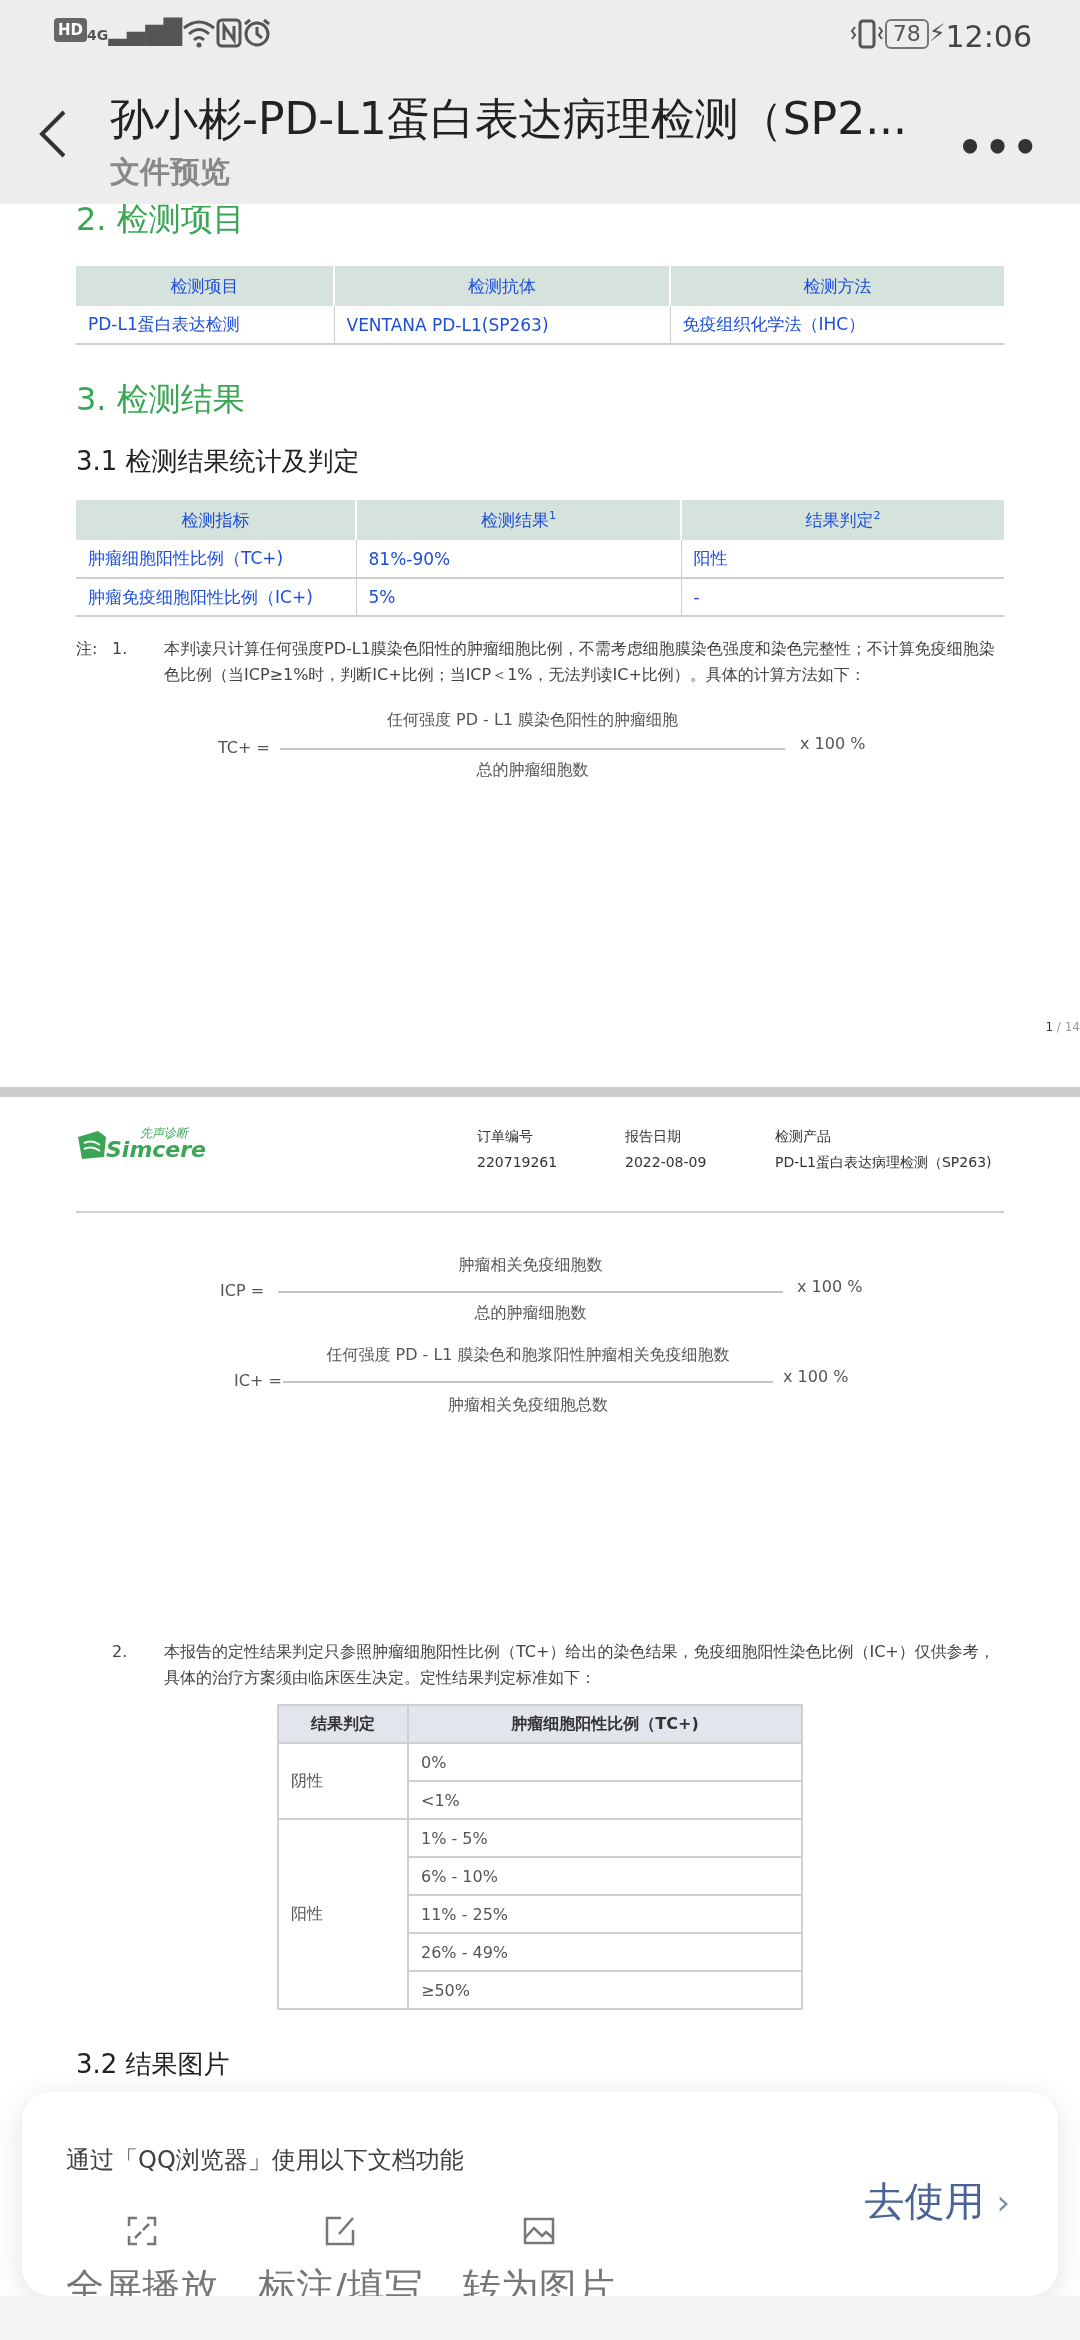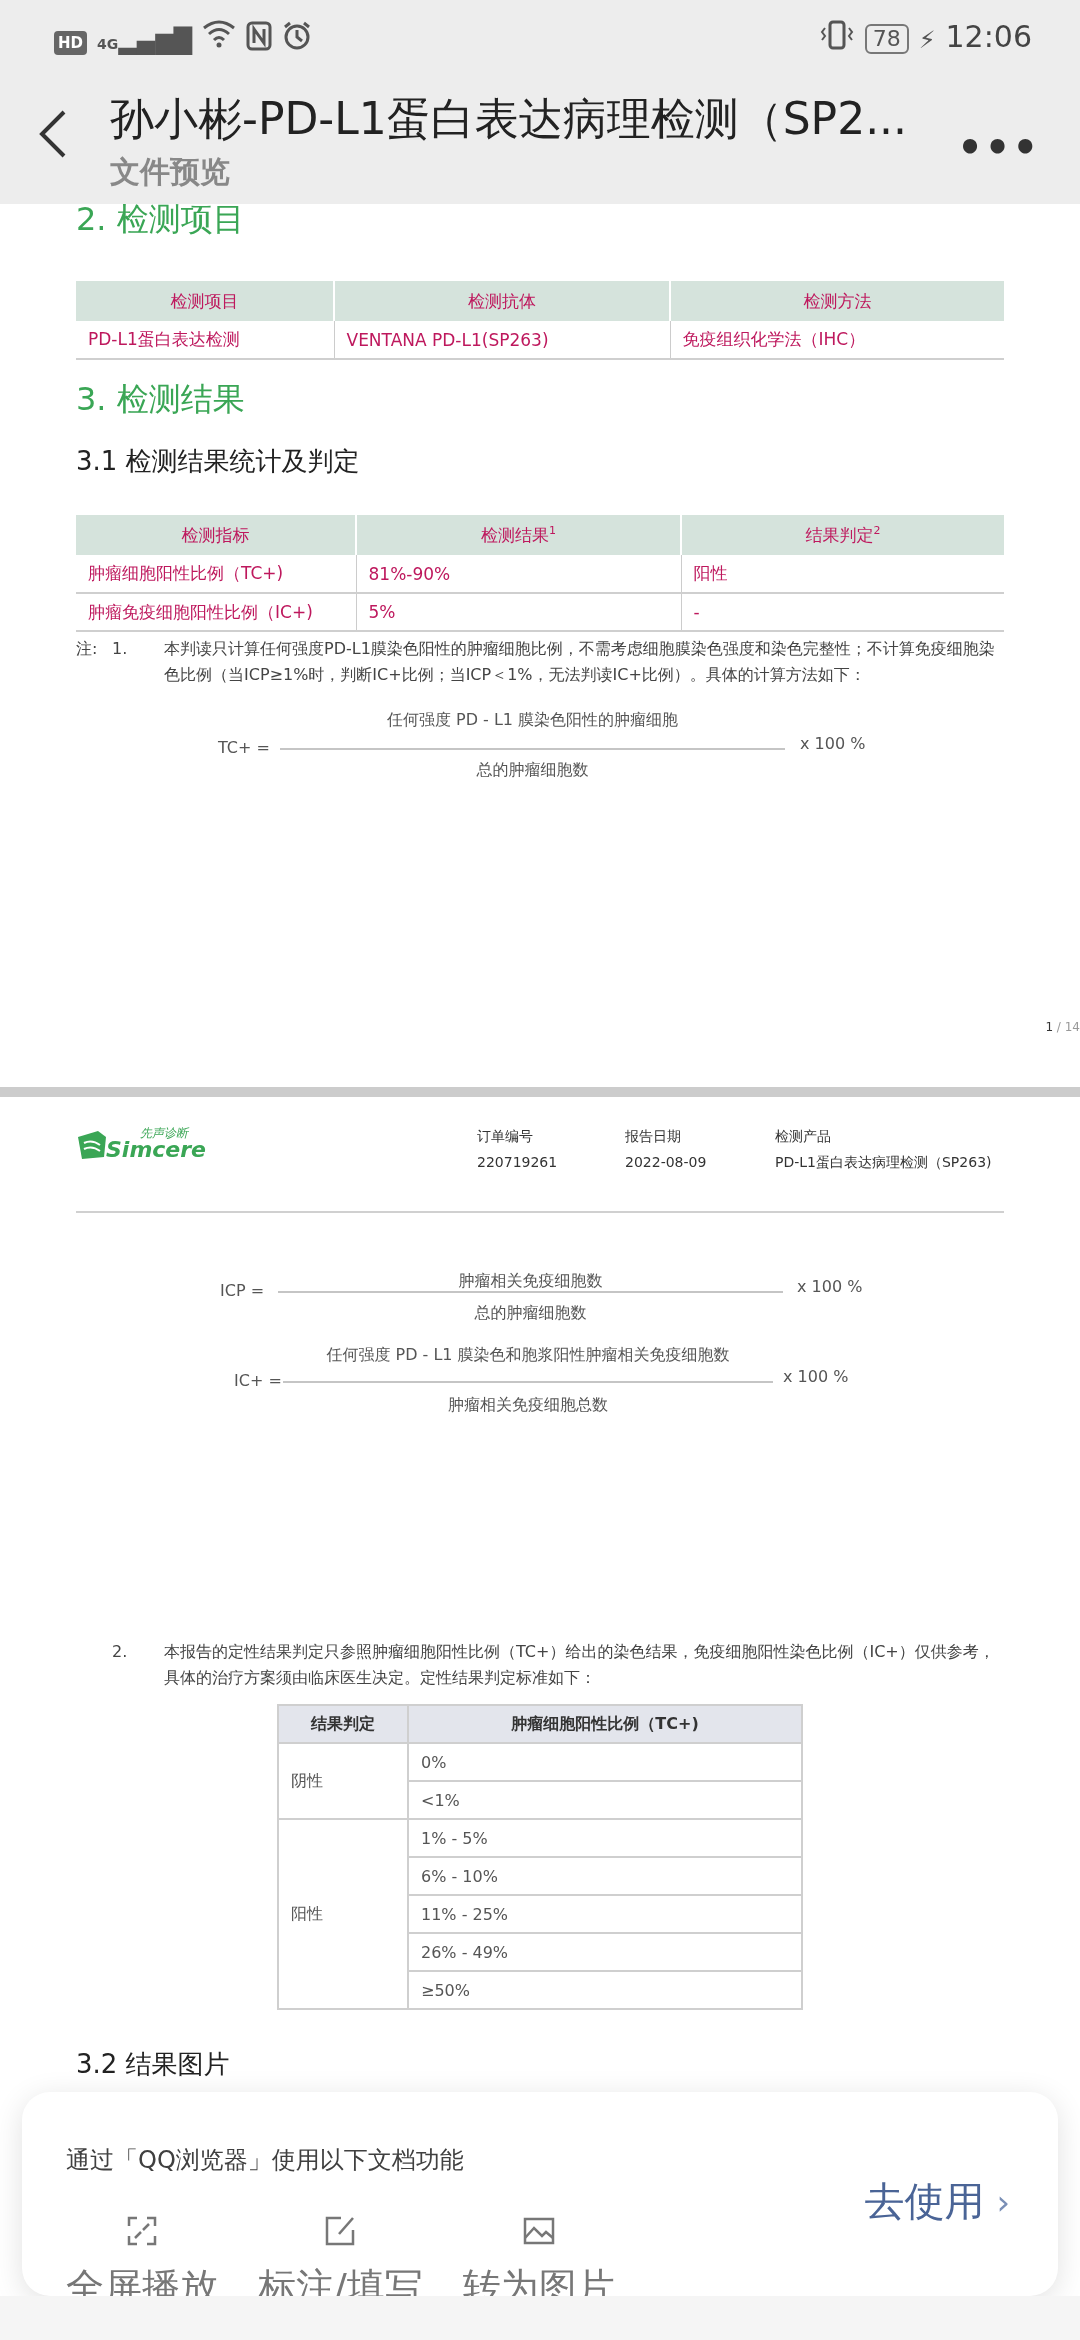--- a/index.html
+++ b/index.html
@@ -1,21 +1,21 @@
 <!DOCTYPE html>
 <html><head>
 <meta charset="utf-8">
 <style>
   * { box-sizing: border-box; margin: 0; padding: 0; }
   html, body { width: 1080px; height: 2340px; overflow: hidden; background: #ededed; }
   body { font-family: "DejaVu Sans", "Liberation Sans", sans-serif; color: #333; position: relative; }
 
   
   .statusbar { position: absolute; left: 0; top: 0; width: 1080px; height: 72px; background: #ededed; display: flex; align-items: center; justify-content: space-between; padding: 0 48px 0 54px; }
-  .sb-left, .sb-right { display: flex; align-items: flex-end; gap: 10px; color: #555; }
+  .sb-left, .sb-right { display: flex; align-items: flex-start; color: #555; }
   .sb-hd { background: #666; color: #fff; font-size: 15px; font-weight: bold; border-radius: 4px; padding: 3px 4px; }
   .sb-small { font-size: 14px; font-weight: bold; }
   .sb-ico { font-size: 28px; color: #555; }
   .sb-batt { border: 2px solid #777; border-radius: 6px; font-size: 22px; padding: 0 6px; color: #555; line-height: 26px; }
   .sb-time { font-size: 30px; color: #444; }
 
   
   .titlebar { position: absolute; left: 0; top: 72px; width: 1080px; height: 132px; background: #ededed; }
   .back { position: absolute; left: 30px; top: 32px; width: 48px; height: 60px; cursor: pointer; }
   .back svg { width: 48px; height: 60px; }
@@ -25,21 +25,21 @@
 
   
   .doc { position: absolute; left: 0; top: 204px; width: 1080px; height: 2136px; background: #fff; overflow: hidden; }
   .page1 { position: absolute; left: 0; top: -4px; width: 997px; height: 887px; background: #fff; }
   .pagesep { position: absolute; left: 0; top: 883px; width: 1080px; height: 10px; background: #cccccc; }
   .page2 { position: absolute; left: 0; top: 893px; width: 1080px; height: 1300px; background: #fff; }
 
   .h-green { position: absolute; left: 76px; font-size: 32px; color: #3aa655; }
   .h-dark { position: absolute; left: 76px; font-size: 26px; color: #222; }
 
-  table.rt { position: absolute; left: 76px; width: 928px; border-collapse: collapse; font-size: 17px; color: #be185d; margin-top: 15px; }
+  table.rt { position: absolute; left: 76px; width: 928px; border-collapse: collapse; font-size: 17px; color: #1d4ed8; }
   table.rt th { background: #d5e3dc; height: 40px; font-weight: normal; text-align: center; border-right: 2px solid #fff; }
   table.rt th:last-child { border-right: none; }
   table.rt td { height: 38px; padding-left: 12px; border-right: 1px solid #ccc; border-bottom: 2px solid #cfcfcf; text-align: left; }
   table.rt td:last-child { border-right: none; }
   sup { font-size: 11px; }
 
   .note { position: absolute; left: 76px; width: 930px; font-size: 16px; color: #444; line-height: 26px; }
   .note .lbl { position: absolute; left: 0; top: 0; }
   .note .num { position: absolute; left: 36px; top: 0; }
   .note .txt { margin-left: 88px; }
@@ -223,21 +223,21 @@
       <div>2022-08-09</div>
     </div>
     <div class="hdrcol" style="left:775px">
       <div>检测产品</div>
       <div>PD-L1蛋白表达病理检测（SP263)</div>
     </div>
     <div class="hdrline"></div>
 
     <div class="formula" style="left:0;top:150px;width:1080px;height:90px">
       <span class="lhs" style="left:220px;top:34px">ICP =</span>
-      <span class="num-t" style="left:278px;width:505px;top:24px">肿瘤相关免疫细胞数</span>
+      <span class="num-t" style="left:278px;width:505px;top:8px">肿瘤相关免疫细胞数</span>
       <div class="bar" style="left:278px;width:505px;top:44px"></div>
       <span class="den-t" style="left:278px;width:505px;top:56px">总的肿瘤细胞数</span>
       <span class="rhs" style="left:797px;top:30px">x 100 %</span>
     </div>
 
     <div class="formula" style="left:0;top:240px;width:1080px;height:90px">
       <span class="lhs" style="left:234px;top:34px">IC+ =</span>
       <span class="num-t" style="left:283px;width:490px;top:8px">任何强度 PD - L1 膜染色和胞浆阳性肿瘤相关免疫细胞数</span>
       <div class="bar" style="left:283px;width:490px;top:44px"></div>
       <span class="den-t" style="left:283px;width:490px;top:58px">肿瘤相关免疫细胞总数</span>

